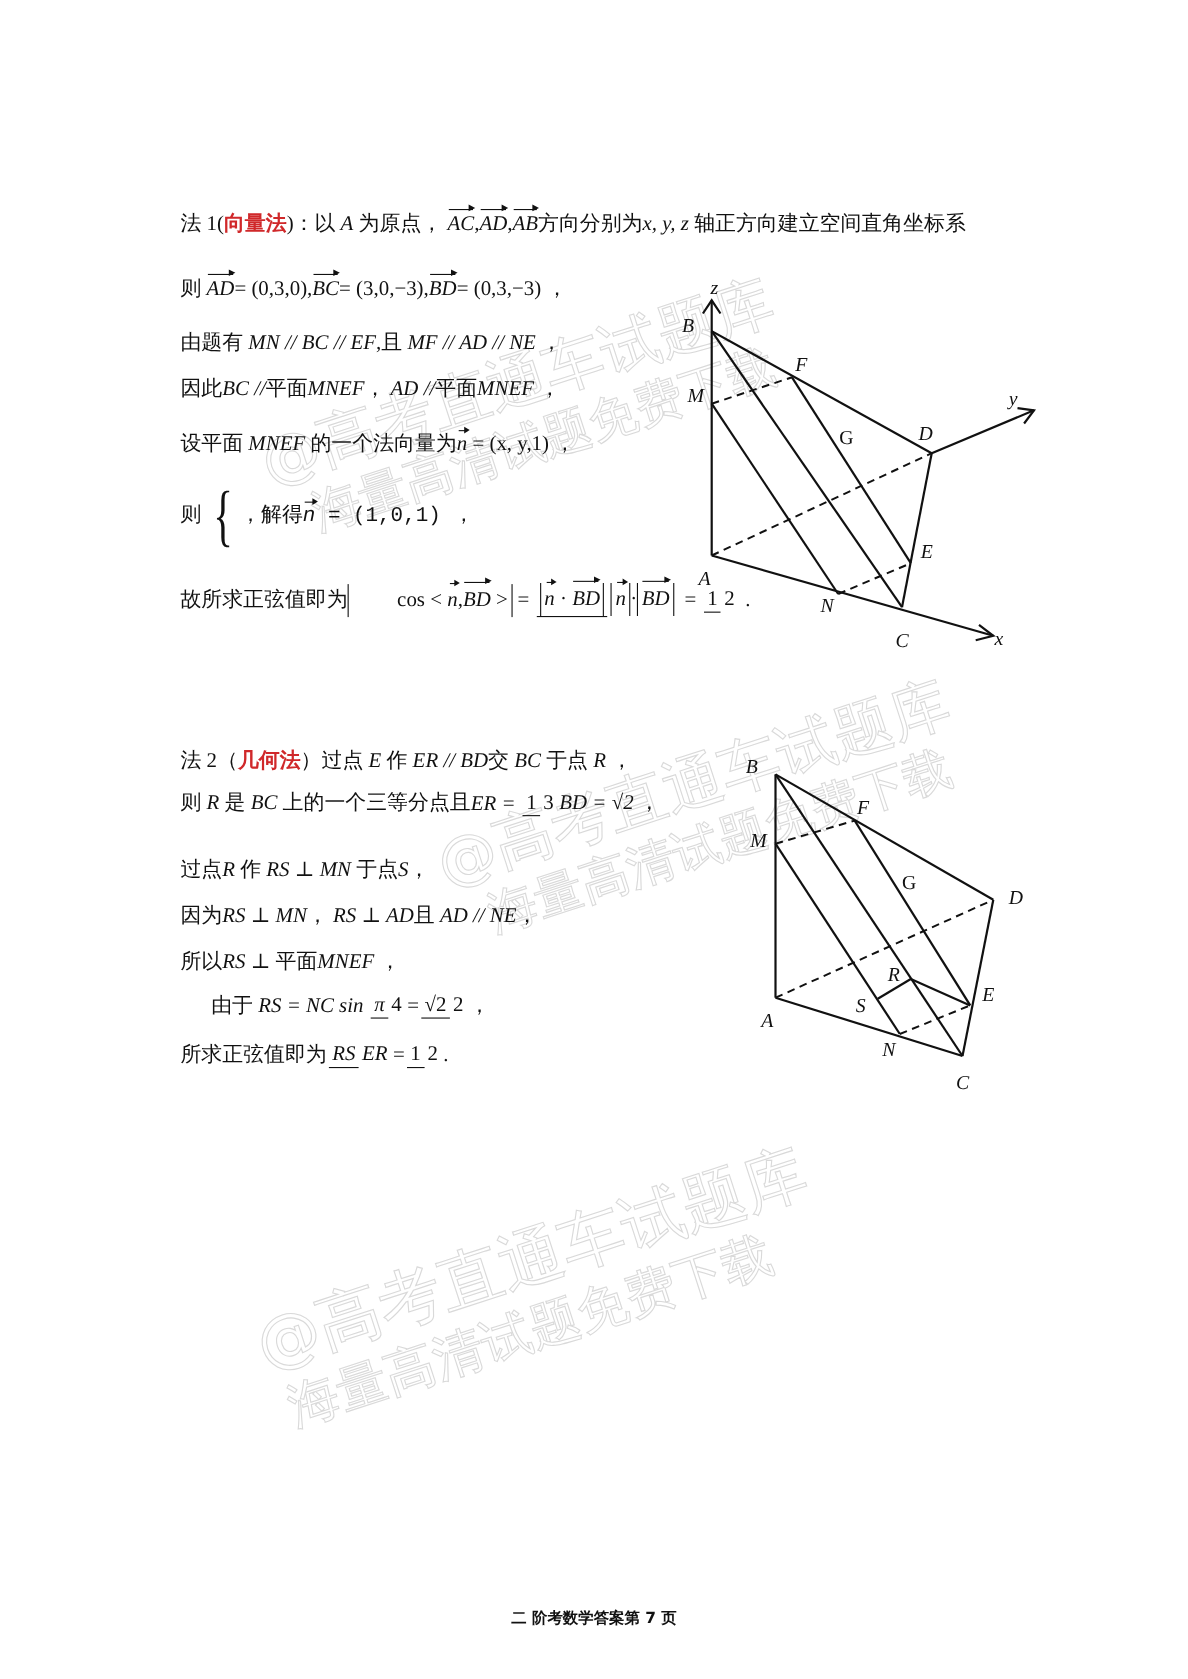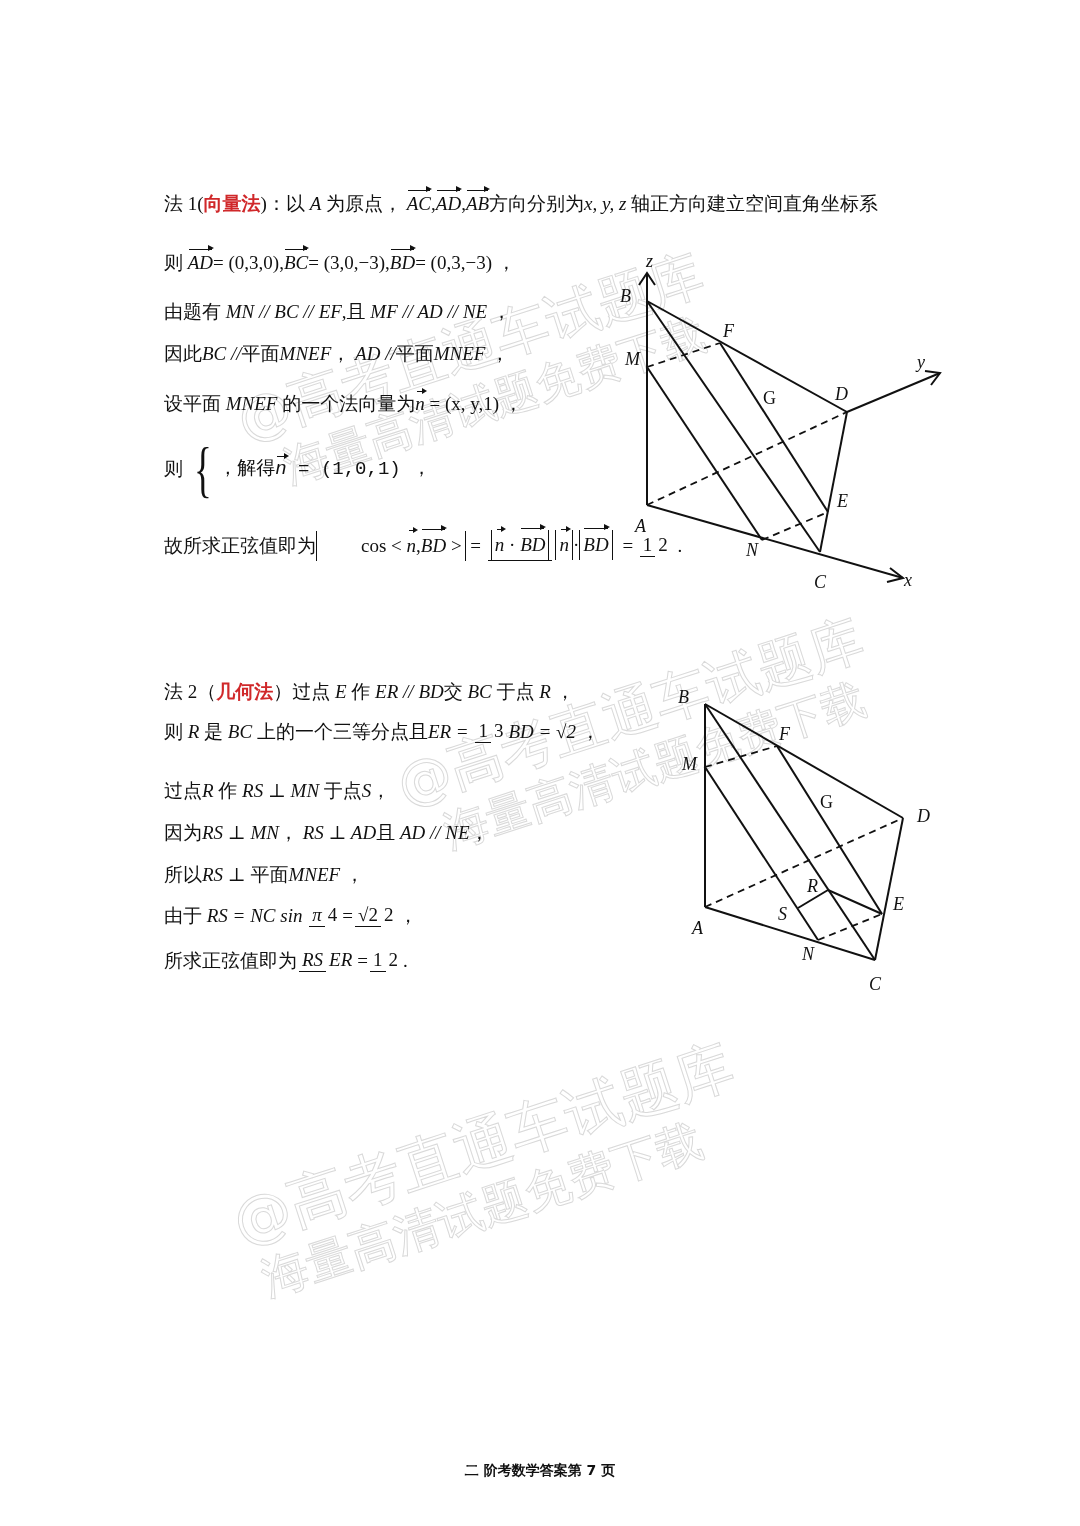--- a/index.html
+++ b/index.html
@@ -173,21 +173,21 @@
   <span class="it">AD // NE</span><span>，</span>
 </div>
 
 <div class="line" style="top:863px;">
   <span>所以</span><span class="it">RS ⊥</span>
   <span>平面</span><span class="it">MNEF</span>
   <span>，</span>
 </div>
 
 <div class="line" style="top:902px;">
-  <span style="vertical-align:middle;">由于</span>
+  <span style="vertical-align:middle;margin-left:28px;">由于</span>
   <span class="it" style="vertical-align:middle;">RS = NC sin</span>
   <span class="frac">
       <span class="num it">π</span>
       <span class="den">4</span>
     </span><span style="vertical-align:middle;">=</span><span class="frac">
       <span class="num">√2</span>
       <span class="den">2</span>
     </span><span style="vertical-align:middle;">，</span>
 </div>
 

